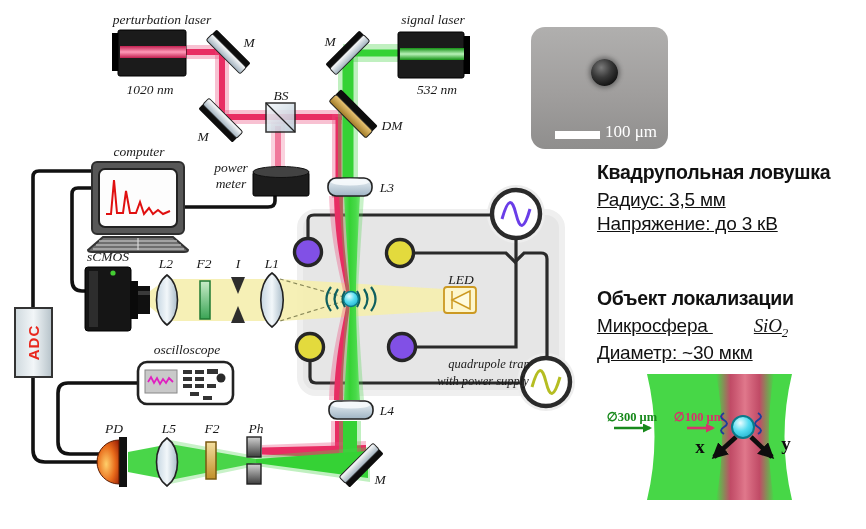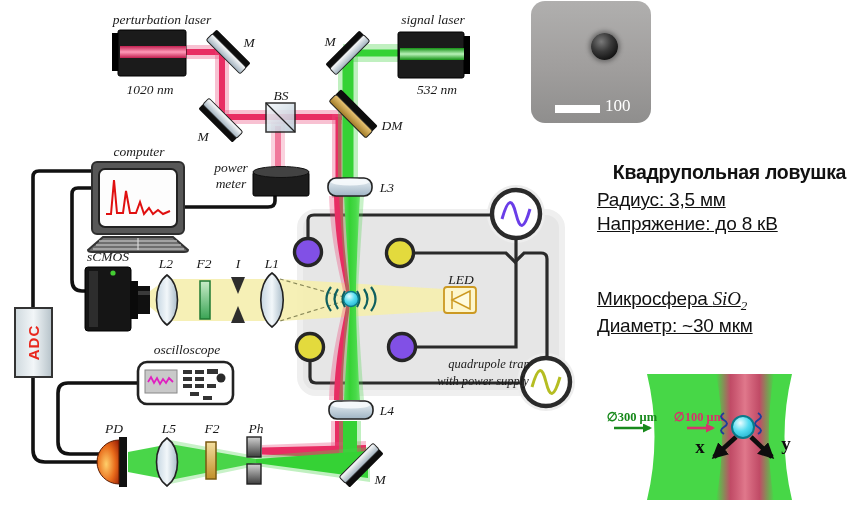--- a/index.html
+++ b/index.html
@@ -6,35 +6,35 @@
   #stage{position:relative;width:866px;height:529px;background:#fff;overflow:hidden;
          font-family:"Liberation Sans",sans-serif;}
   #schematic{position:absolute;left:0;top:0;}
   .lbl{font:italic 13.5px "Liberation Serif",serif;fill:#1a1a1a;}
   .lbl-sm{font:italic 12.5px "Liberation Serif",serif;fill:#1a1a1a;}
   .adc-lbl{font:bold 15px "Liberation Sans",sans-serif;fill:#e8281e;letter-spacing:1px;}
   .axis-lbl{font:bold 19px "Liberation Serif",serif;fill:#0d0d0d;}
   .dia-green{font:bold 12.5px "Liberation Serif",serif;fill:#17891b;}
   .dia-pink{font:bold 12.5px "Liberation Serif",serif;fill:#d6336c;}
   
-  .micrograph{position:absolute;left:531px;top:1px;width:120px;height:122px;border-radius:14px;
+  .micrograph{position:absolute;left:531px;top:27px;width:137px;height:122px;border-radius:14px;
       background:linear-gradient(180deg,#b0afae 0%,#a09e9d 55%,#8f8e8d 100%);}
   .micro-sphere{position:absolute;left:60px;top:32px;width:27px;height:27px;border-radius:50%;
       background:radial-gradient(circle at 38% 32%,#7a7a7a 0%,#3a3a3a 40%,#141414 75%);
       box-shadow:0 0 4px 2px rgba(40,40,40,.45);}
   .scalebar{position:absolute;left:24px;top:104px;width:45px;height:8px;background:#fff;}
   .scalelabel{position:absolute;left:74px;top:95px;color:#fff;
       font:17px "Liberation Serif",serif;}
   
   .infoblock{position:absolute;width:265px;color:#111;}
-  .infoblock h3{margin:0 0 4px 0;font:bold 19.5px "Liberation Sans",sans-serif;letter-spacing:-.3px;text-align:center;}
+  .infoblock h3{margin:0 0 4px 0;font:bold 19.5px "Liberation Sans",sans-serif;letter-spacing:-.3px;}
   .infoblock .ln{font:19px "Liberation Sans",sans-serif;line-height:24px;letter-spacing:-.2px;text-decoration:underline;}
   #trap-info{left:597px;top:161px;}
   #object-info{left:597px;top:287px;}
-  .formula{font:italic 19px "Liberation Serif",serif;}
+  .formula{font:italic 19px "Liberation Serif",serif;margin-left:41px;}
   .formula-sub{font:italic 13px "Liberation Serif",serif;vertical-align:sub;}
 </style>
 </head>
 <body>
 
 <div id="stage">
 
 <svg id="schematic" width="866" height="529" viewBox="0 0 866 529">
   <defs>
     <linearGradient id="silverG" x1="0" y1="0" x2="0" y2="1">
@@ -386,21 +386,22 @@
 
 <div class="micrograph">
   <div class="micro-sphere"></div>
   <div class="scalebar"></div>
   <div class="scalelabel">100 μm</div>
 </div>
 
 <div id="trap-info" class="infoblock">
   <h3>Квадрупольная ловушка</h3>
   <div class="ln">Радиус: 3,5 мм</div>
-  <div class="ln">Напряжение: до 8 кВ</div>
+  <div class="ln">Напряжение: до 3 кВ</div>
 </div>
 
 <div id="object-info" class="infoblock">
+  <h3>Объект локализации</h3>
   <div class="ln"><span>Микросфера </span><span class="formula">SiO</span><span class="formula-sub">2</span></div>
   <div class="ln">Диаметр: ~30 мкм</div>
 </div>
 
 </div>
 
 </body></html>

